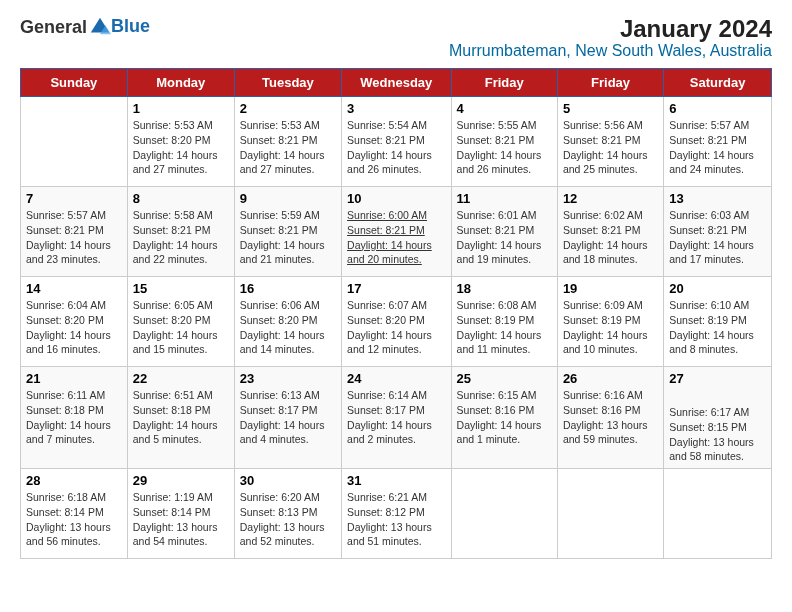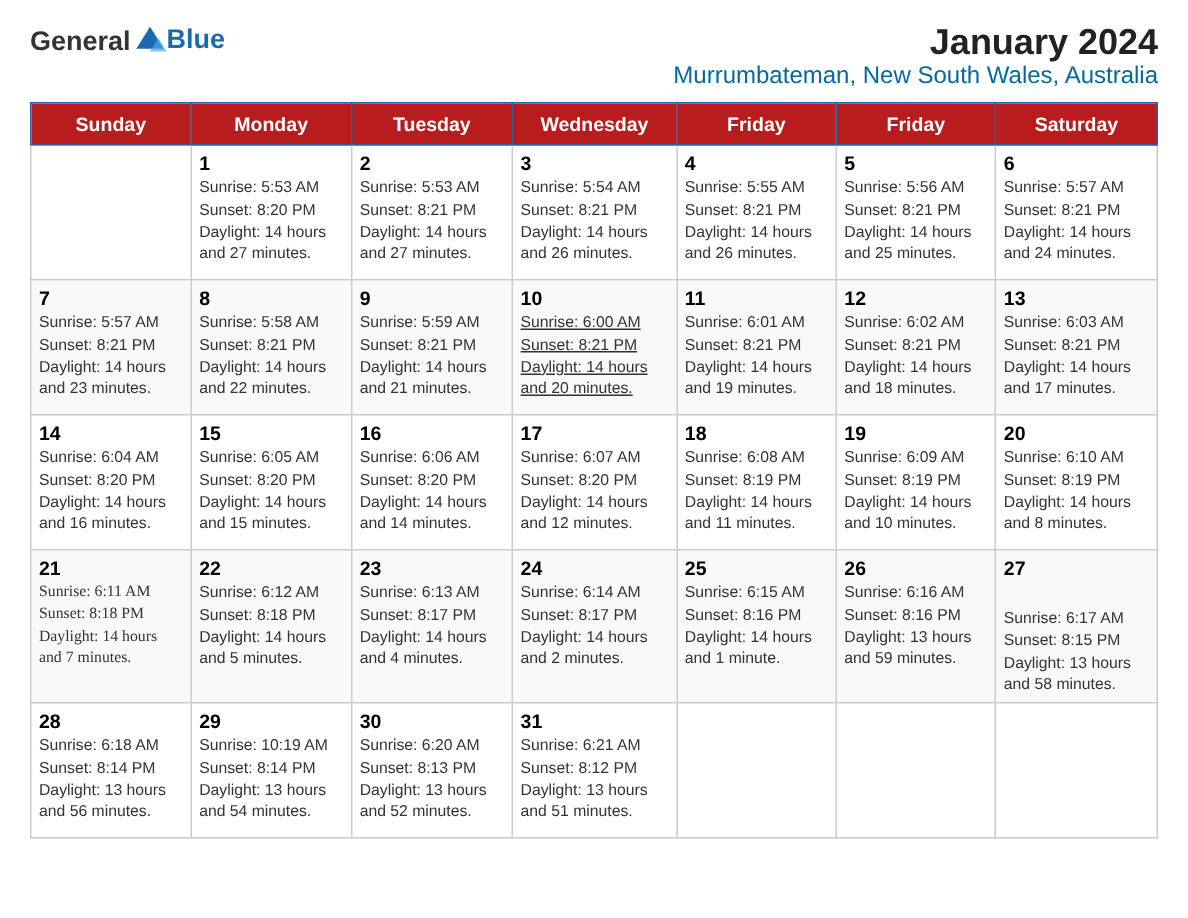--- a/index.html
+++ b/index.html
@@ -270,28 +270,28 @@
           <span class="day-num">20</span>
           <div class="day-info" style="white-space: pre-line;">Sunrise: 6:10 AM
 Sunset: 8:19 PM
 Daylight: 14 hours
 and 8 minutes.</div>
         </td>
       </tr>
       <tr>
         <td>
           <span class="day-num">21</span>
-          <div class="day-info" style="white-space: pre-line; font-family: Liberation Serif, serif;">Sunrise: 6:11 AM
+          <div class="day-info" style="white-space: pre-line;">Sunrise: 6:11 AM
 Sunset: 8:18 PM
 Daylight: 14 hours
 and 7 minutes.</div>
         </td>
         <td>
           <span class="day-num">22</span>
-          <div class="day-info" style="white-space: pre-line;">Sunrise: 6:12 AM
+          <div class="day-info" style="white-space: pre-line;">Sunrise: 6:51 AM
 Sunset: 8:18 PM
 Daylight: 14 hours
 and 5 minutes.</div>
         </td>
         <td>
           <span class="day-num">23</span>
           <div class="day-info" style="white-space: pre-line;">Sunrise: 6:13 AM
 Sunset: 8:17 PM
 Daylight: 14 hours
 and 4 minutes.</div>
@@ -328,21 +328,21 @@
       <tr>
         <td>
           <span class="day-num">28</span>
           <div class="day-info" style="white-space: pre-line;">Sunrise: 6:18 AM
 Sunset: 8:14 PM
 Daylight: 13 hours
 and 56 minutes.</div>
         </td>
         <td>
           <span class="day-num">29</span>
-          <div class="day-info" style="white-space: pre-line;">Sunrise: 10:19 AM
+          <div class="day-info" style="white-space: pre-line;">Sunrise: 1:19 AM
 Sunset: 8:14 PM
 Daylight: 13 hours
 and 54 minutes.</div>
         </td>
         <td>
           <span class="day-num">30</span>
           <div class="day-info" style="white-space: pre-line;">Sunrise: 6:20 AM
 Sunset: 8:13 PM
 Daylight: 13 hours
 and 52 minutes.</div>

